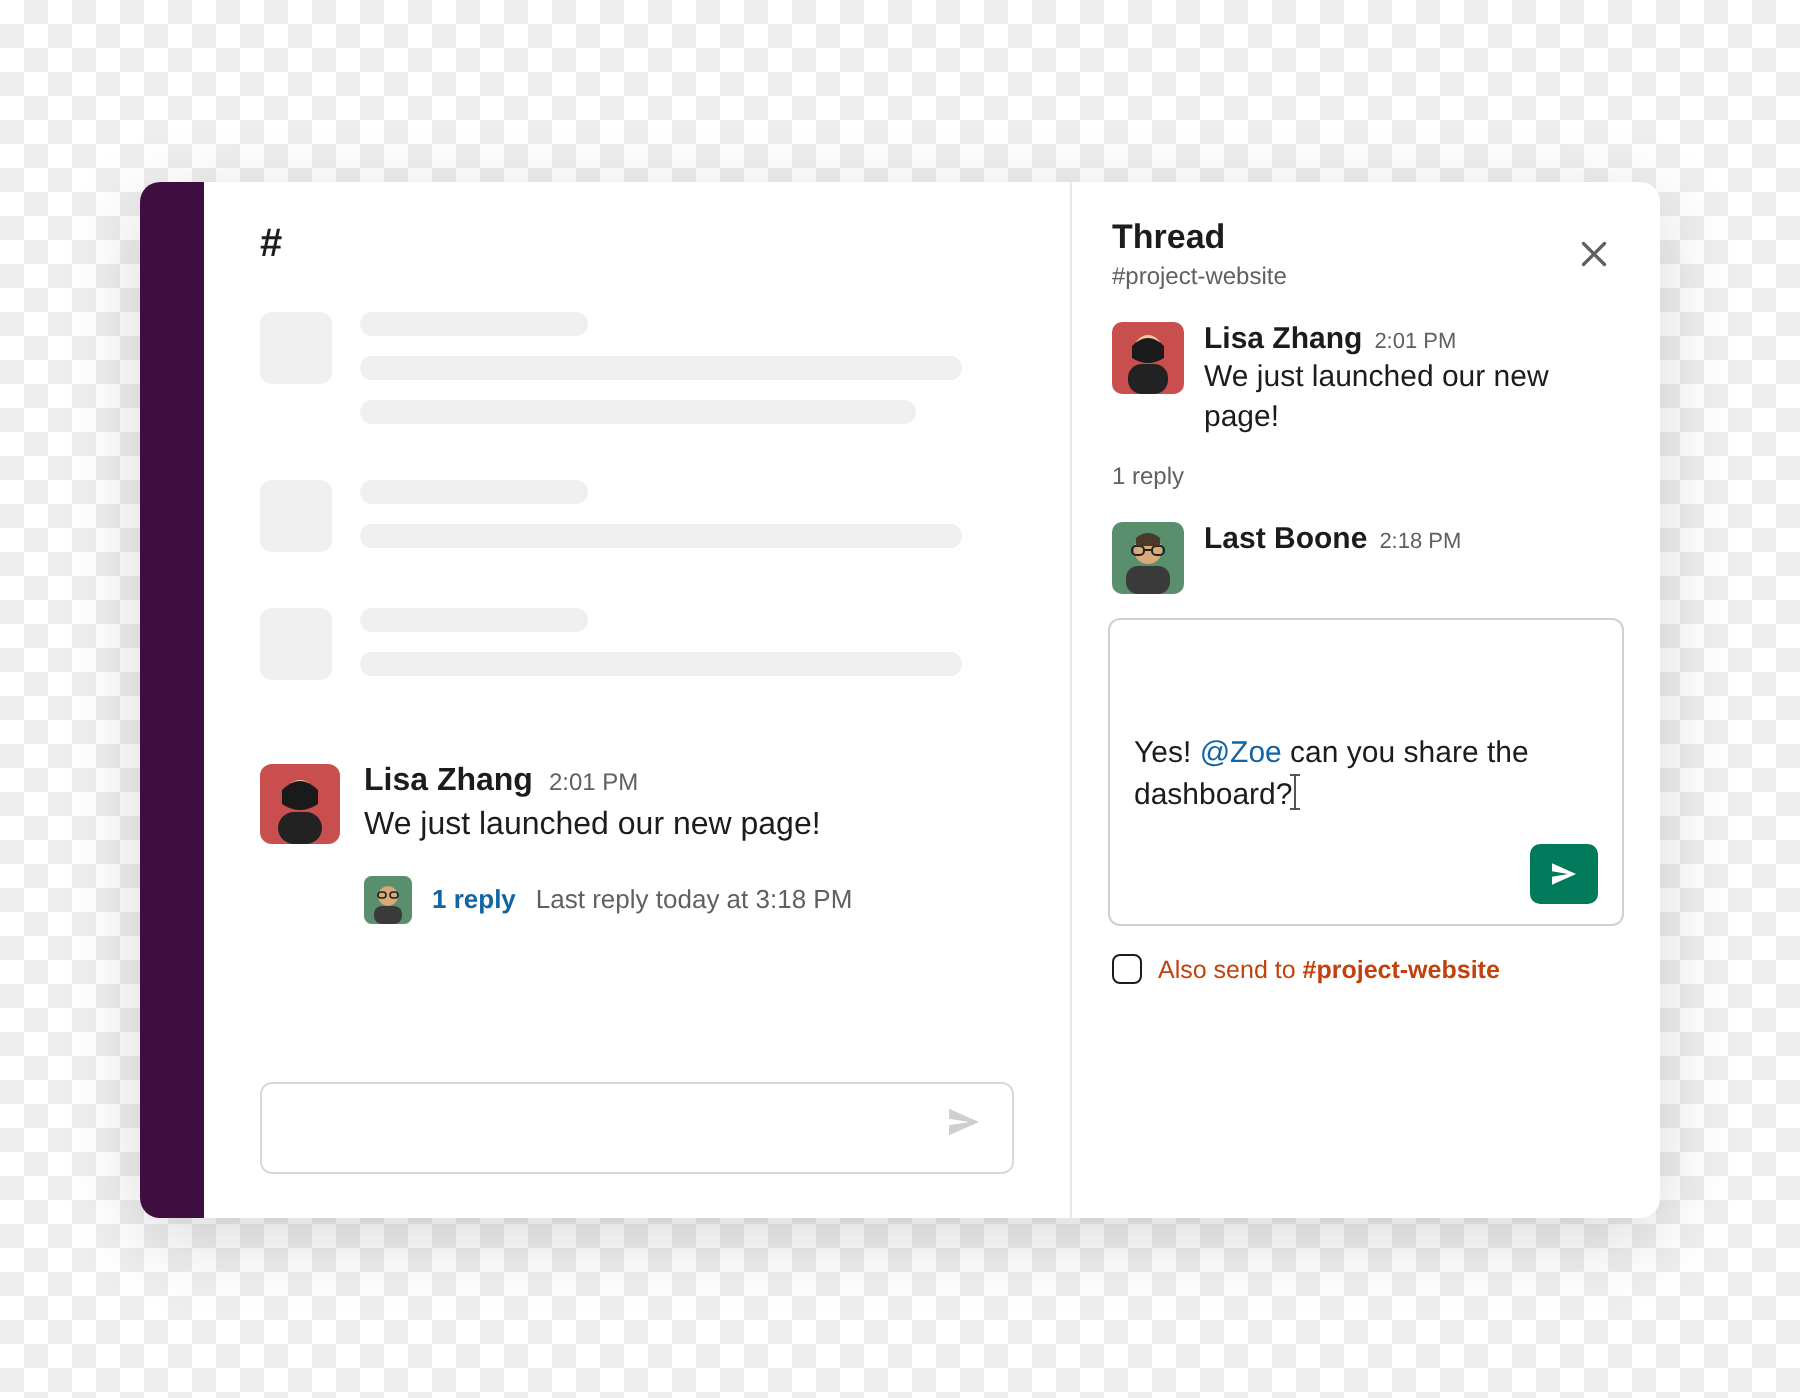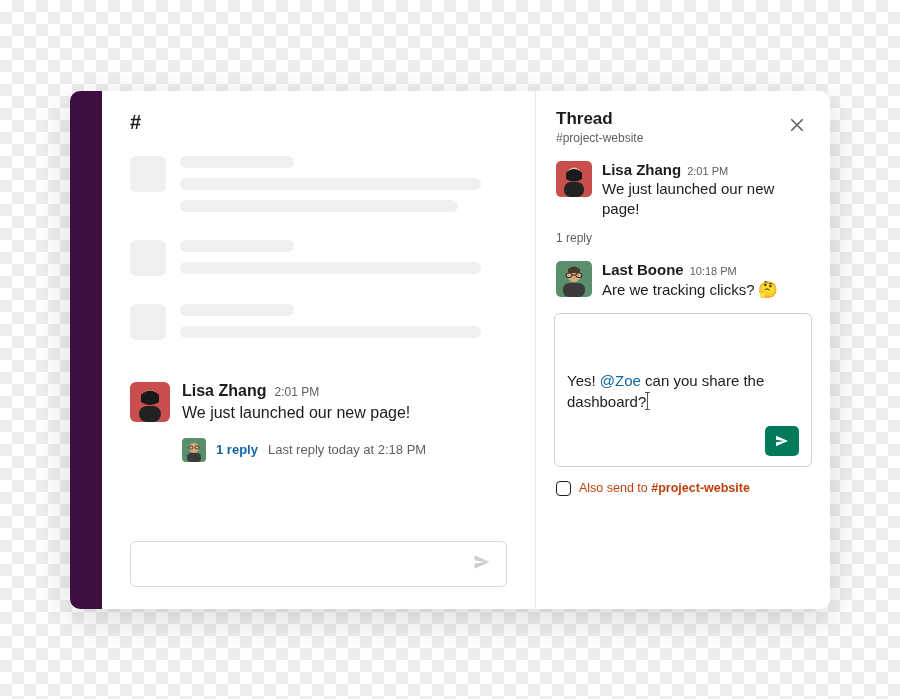--- a/index.html
+++ b/index.html
@@ -88,21 +88,21 @@
   }
   .send-icon { color: #cfcfcf; }
   
   .thread-pane {
     width: 294px;
     display: flex;
     flex-direction: column;
     padding-bottom: 16px;
   }
   .thread-header {
-    display: flex; align-items: center; justify-content: space-between;
+    display: flex; align-items: flex-end; justify-content: space-between;
     padding: 18px 20px 10px 20px;
   }
   .thread-title { font-weight: 900; font-size: 17px; color: #1d1c1d; }
   .thread-sub { font-size: 12px; color: #616061; margin-top: 2px; }
   .close-btn { color: #616061; cursor: pointer; padding: 4px; }
   .thread-msgs { padding: 6px 20px 0 20px; }
   .t-msg { display: flex; gap: 10px; margin-bottom: 6px; }
   .t-msg .avatar { width: 36px; height: 36px; }
   .t-msg .avatar svg { width: 36px; height: 36px; }
   .t-body { flex: 1; }
@@ -206,21 +206,21 @@
       <div class="avatar sm">
         <svg viewBox="0 0 24 24">
             <rect width="24" height="24" rx="4" fill="#5a8f6e"></rect>
             <circle cx="12" cy="10" r="5" fill="#d9a97a"></circle>
             <rect x="5" y="15" width="14" height="9" rx="4" fill="#3a3a3a"></rect>
             <rect x="7" y="8" width="4" height="3" rx="1.5" fill="none" stroke="#222" stroke-width="0.8"></rect>
             <rect x="13" y="8" width="4" height="3" rx="1.5" fill="none" stroke="#222" stroke-width="0.8"></rect>
           </svg>
       </div>
       <span class="replies-link">1 reply</span>
-      <span class="last-reply">Last reply today at 2:18 PM</span>
+      <span class="last-reply">Last reply today at 3:18 PM</span>
     </div>
 
     <div style="flex:1"></div>
 
     <div class="composer">
       <span class="send-icon">
         <svg width="20" height="20" viewBox="0 0 24 24" fill="currentColor">
             <path d="M3 20l18-8L3 4v6l12 2-12 2z"></path>
           </svg>
       </span>
@@ -266,22 +266,21 @@
               <rect width="36" height="36" rx="5" fill="#5a8f6e"></rect>
               <circle cx="18" cy="14" r="7" fill="#d9a97a"></circle>
               <rect x="7" y="22" width="22" height="14" rx="6" fill="#3a3a3a"></rect>
               <rect x="10" y="12" width="6" height="4.5" rx="2" fill="none" stroke="#222" stroke-width="1"></rect>
               <rect x="20" y="12" width="6" height="4.5" rx="2" fill="none" stroke="#222" stroke-width="1"></rect>
               <line x1="16" y1="14" x2="20" y2="14" stroke="#222" stroke-width="1"></line>
               <path d="M12 8 Q18 3 24 8 L24 12 L12 12 Z" fill="#4a3a2a"></path>
             </svg>
         </div>
         <div class="t-body">
-          <div><span class="t-author">Last Boone</span><span class="t-time">10:18 PM</span></div>
-          <div class="t-text"><span>Are we tracking clicks? </span><span class="emoji">🤔</span></div>
+          <div><span class="t-author">Last Boone</span><span class="t-time">2:18 PM</span></div>
         </div>
       </div>
     </div>
 
     <div class="thread-composer">
       <div class="tc-text">
         <span>Yes! </span><span class="mention">@Zoe</span><span> can you share the dashboard?</span><span class="cursor"></span>
       </div>
       <div class="send-btn">
         <svg width="16" height="16" viewBox="0 0 24 24" fill="currentColor">

